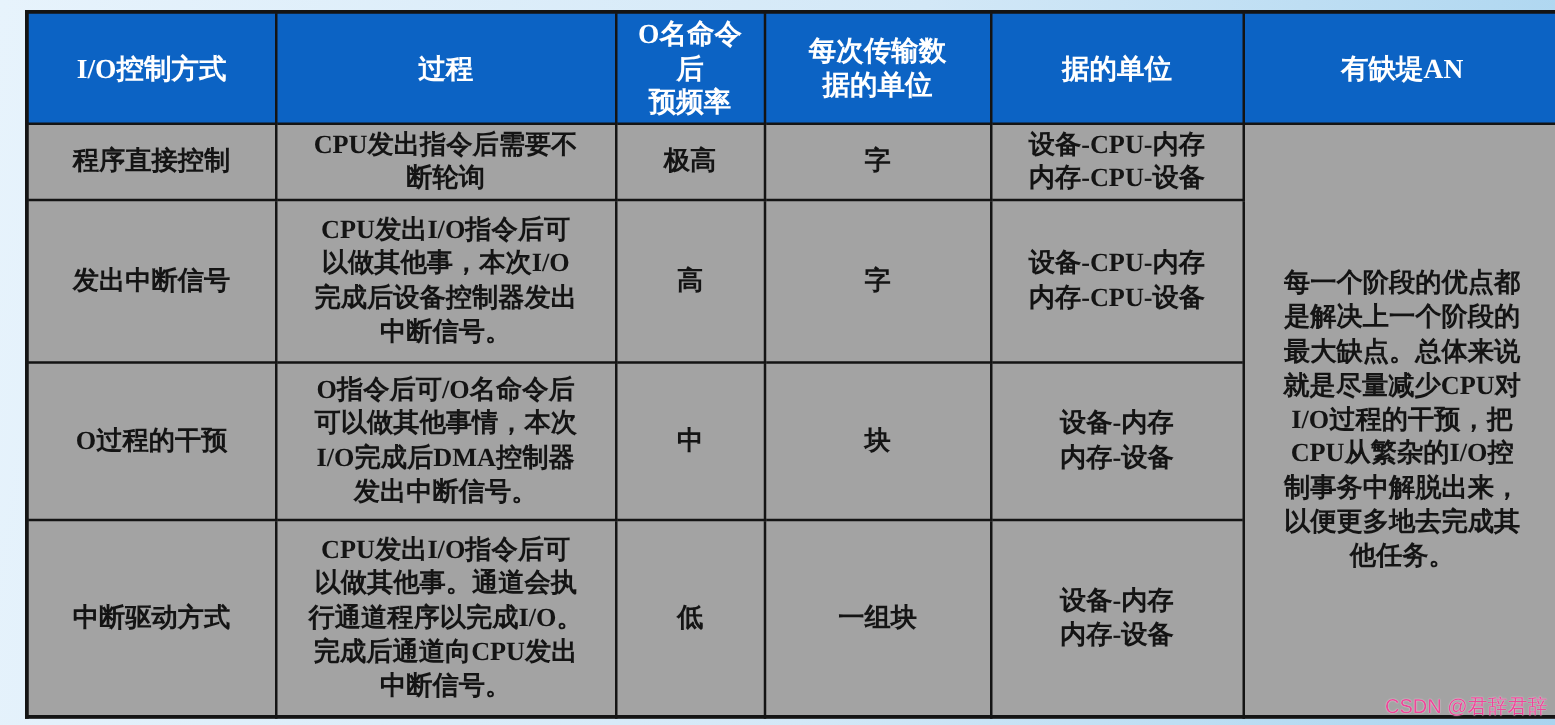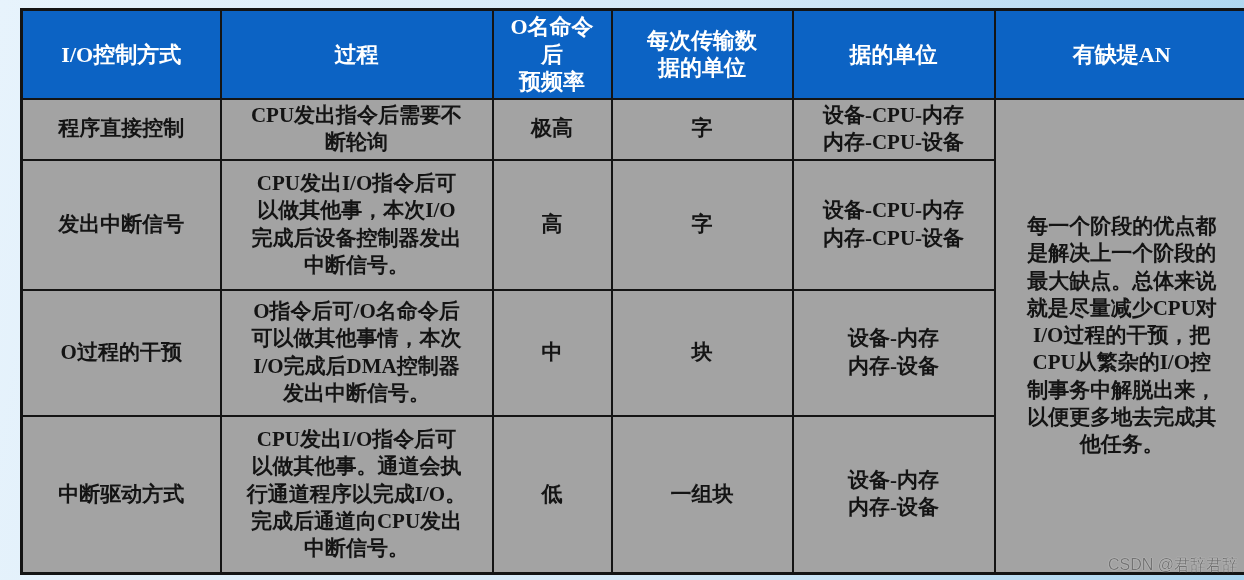--- a/index.html
+++ b/index.html
@@ -52,21 +52,21 @@
   .note-cell {
     font-size: 21px;
     line-height: 1.55;
   }
   .watermark {
     position: absolute;
     right: 6px;
     bottom: 4px;
     font-family: "Liberation Sans", "DejaVu Sans", sans-serif;
     font-size: 16px;
-    color: #737373;
+    color: #ec4899;
     text-shadow: 0 0 1px #ffffff;
     pointer-events: none;
   }
   
   col.c-method { width: 199px; }
   col.c-process { width: 272px; }
   col.c-freq { width: 119px; }
   col.c-unit { width: 181px; }
   col.c-flow { width: 202px; }
   col.c-note { width: 255px; }

